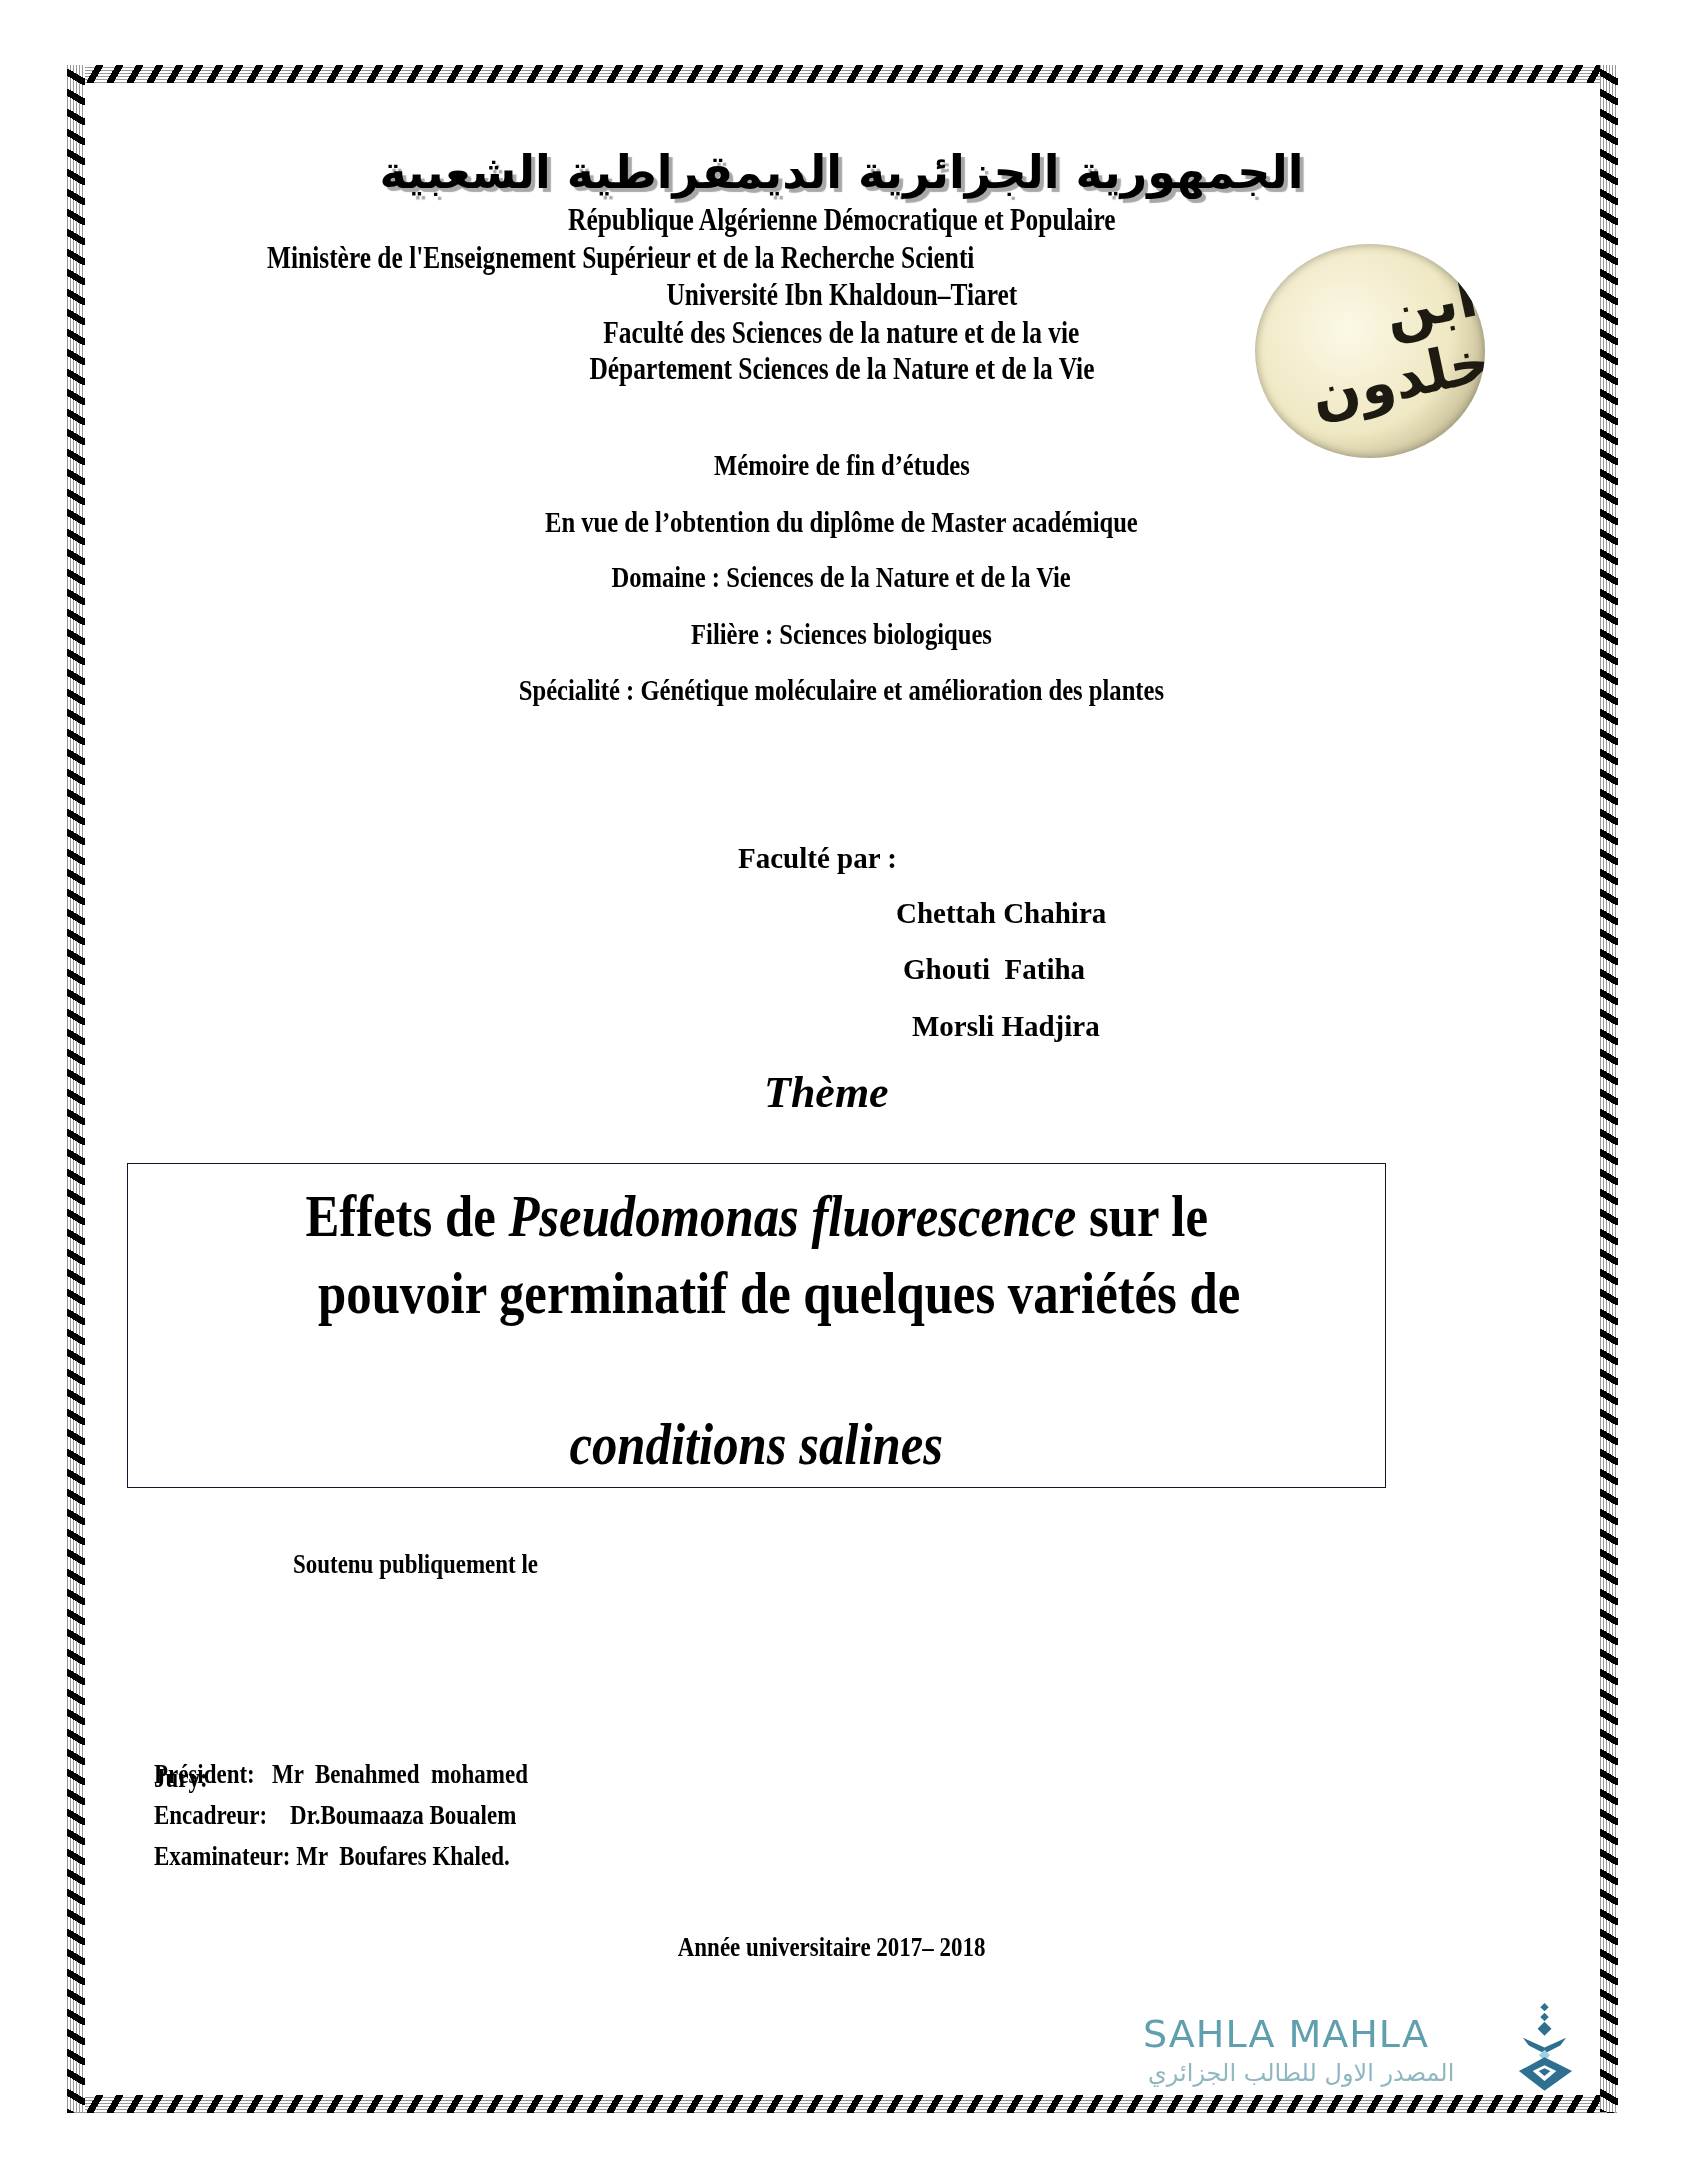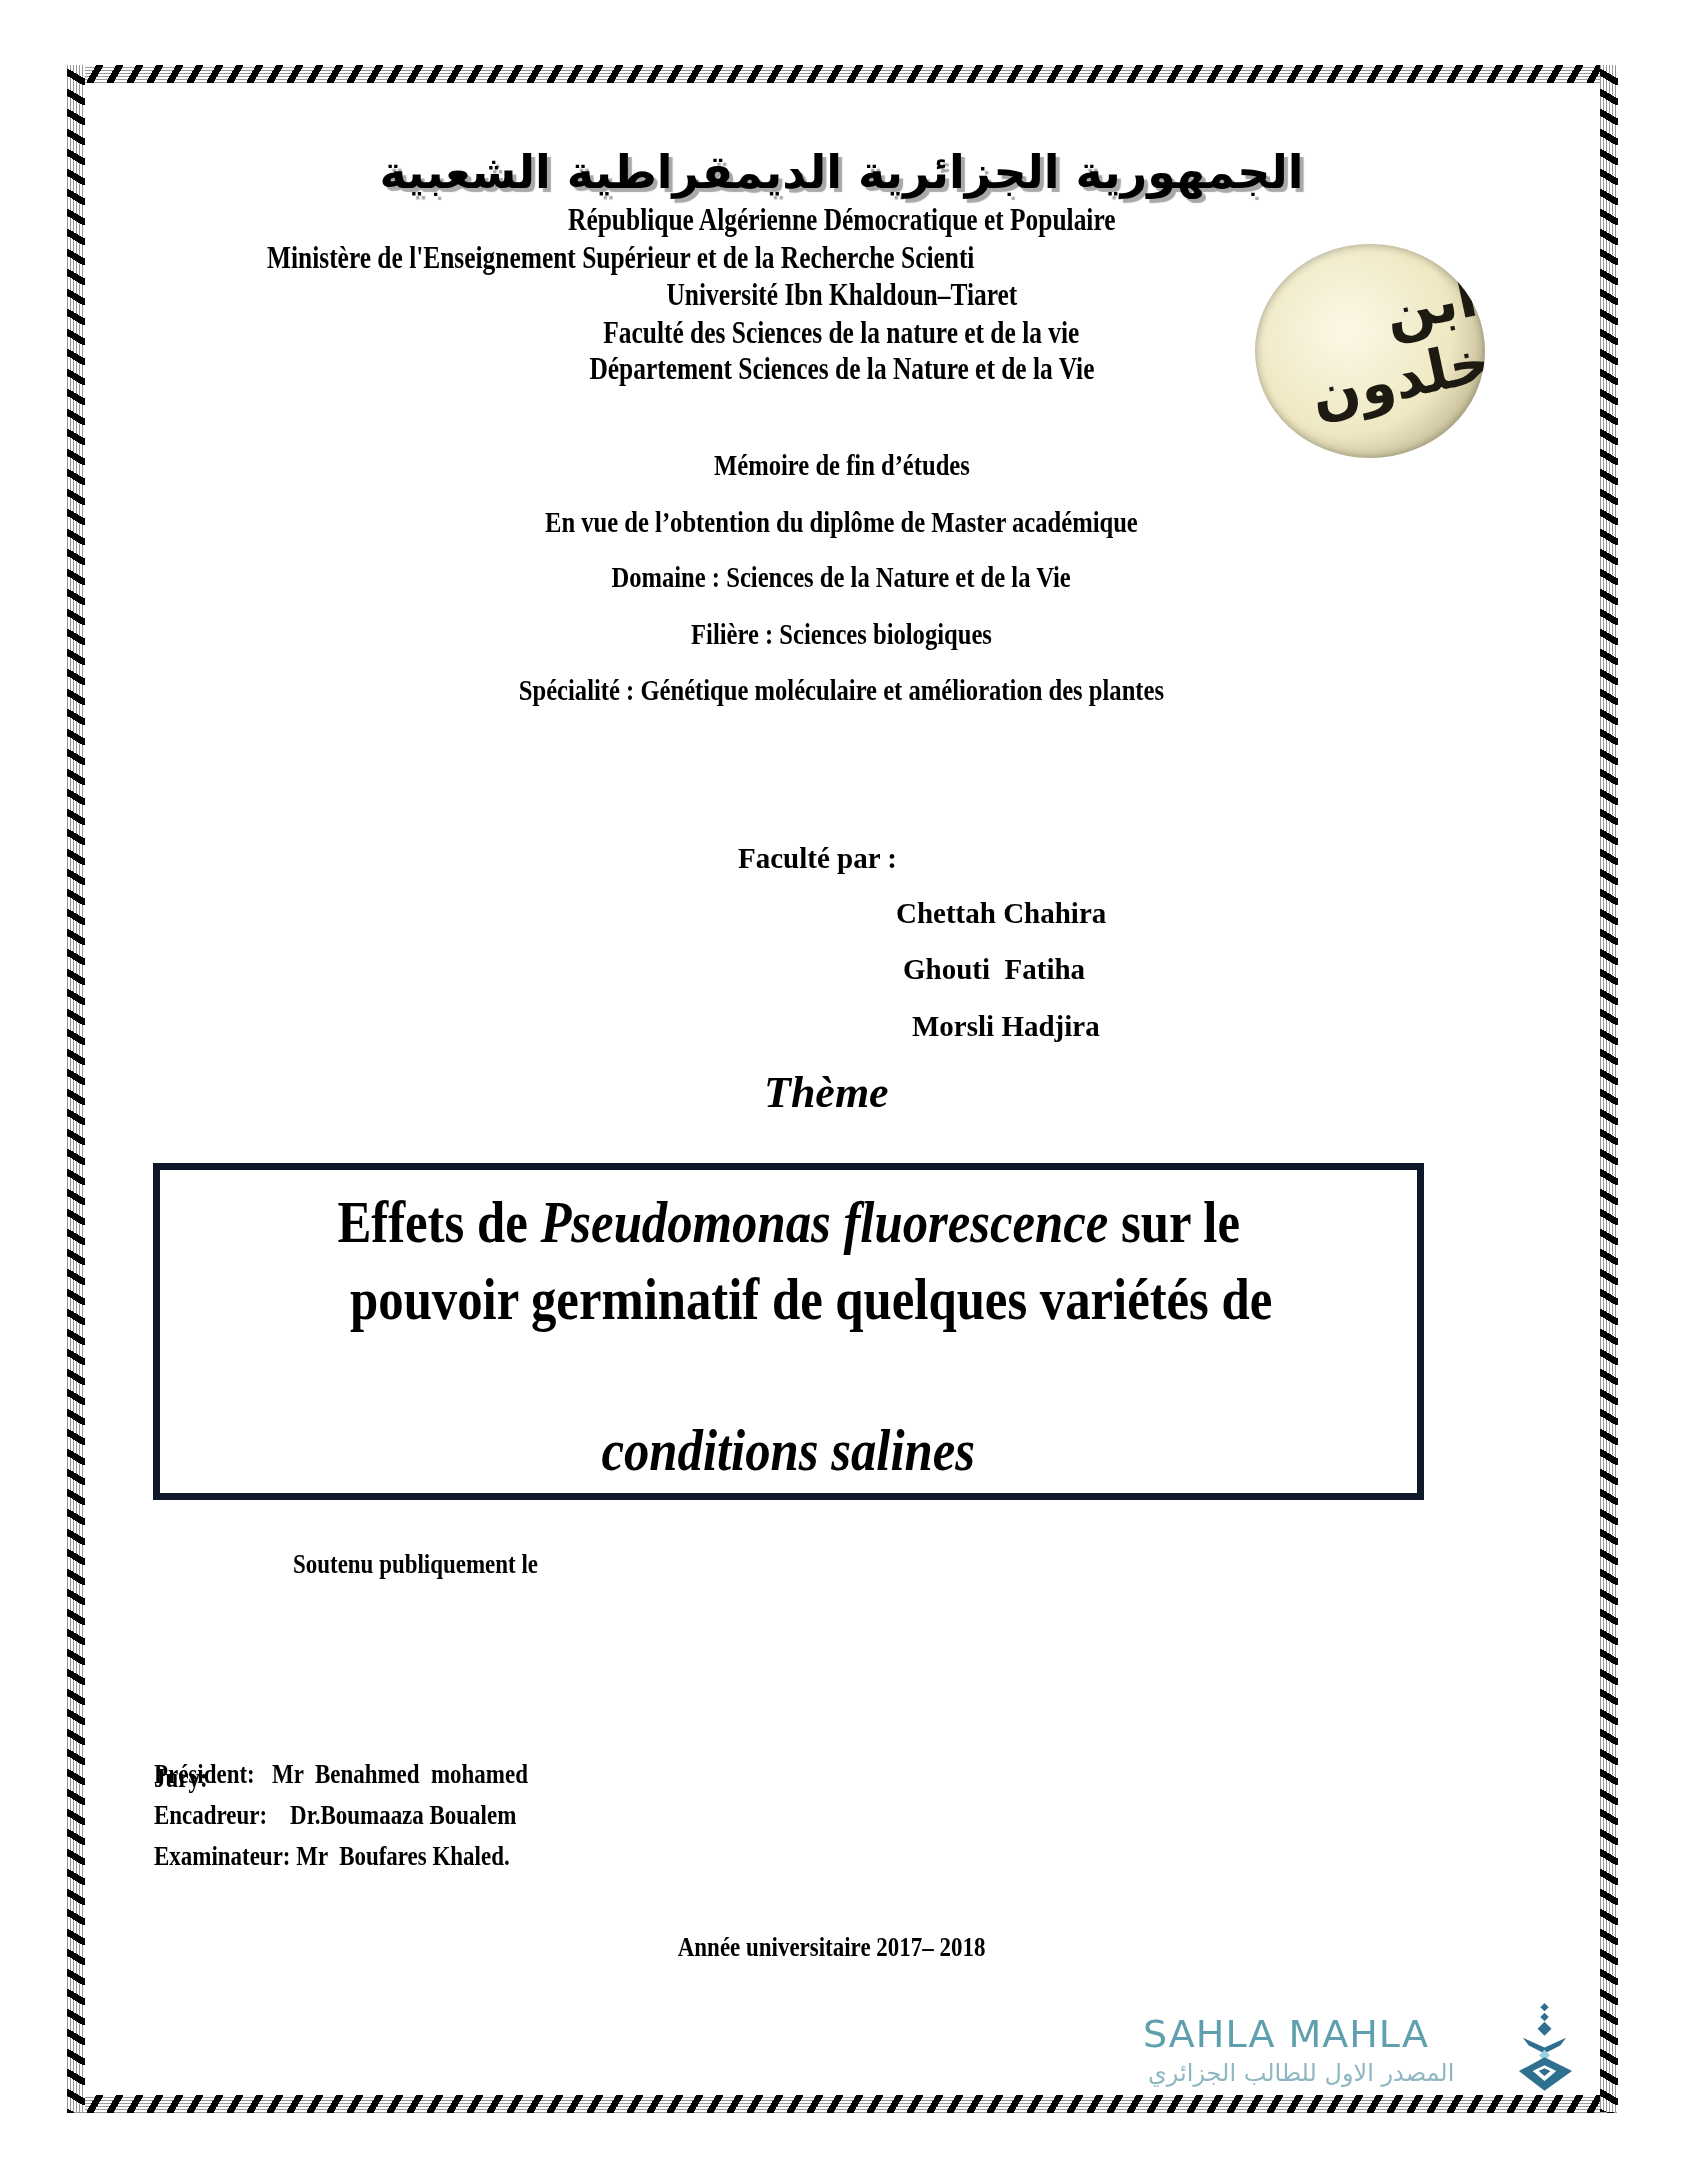--- a/index.html
+++ b/index.html
@@ -31,22 +31,22 @@
   .mid { font-size:30px; }
   .logo { position:absolute; left:1255px; top:244px; width:230px; height:214px; border-radius:50%;
     background:radial-gradient(circle at 40% 40%, #fbf8e6 0%, #efe8c3 55%, #b9b08a 85%, #6f6a55 100%);
     box-shadow:inset 0 0 10px rgba(0,0,0,0.35); overflow:hidden; }
   .logo-text { position:absolute; left:0; top:0; width:100%; height:100%;
     display:flex; align-items:center; justify-content:center;
     font-family:"DejaVu Sans", sans-serif; font-size:57px; font-weight:bold; color:#1d1a12;
     direction:rtl; transform:rotate(-12deg); }
   .presented { font-weight:bold; font-size:29px; }
   .theme { font-style:italic; font-weight:bold; font-size:44px; }
-  .title-box { position:absolute; left:153px; top:1163px; width:1257px; height:323px;
-    border:7px solid #0f172a; box-sizing:content-box; }
+  .title-box { position:absolute; left:127px; top:1163px; width:1257px; height:323px;
+    border:1px solid #0f172a; box-sizing:content-box; }
   .title-line { position:absolute; left:0; width:100%; text-align:center; font-weight:bold; font-size:59px; }
   .title-line i { font-style:italic; }
   .jury { font-weight:bold; font-size:28px; }
   .sahla { position:absolute; left:1143px; top:2012px; font-family:"DejaVu Sans", sans-serif;
     font-size:38px; letter-spacing:1px; color:#5f9fae; font-weight:normal; }
   .sahla-ar { position:absolute; left:1148px; top:2059px; font-family:"DejaVu Sans", sans-serif;
     font-size:24px; color:#8fb7c2; direction:rtl; }
   .sahla-mark { position:absolute; left:1515px; top:2002px; width:61px; height:91px; }
 </style>
 </head>

